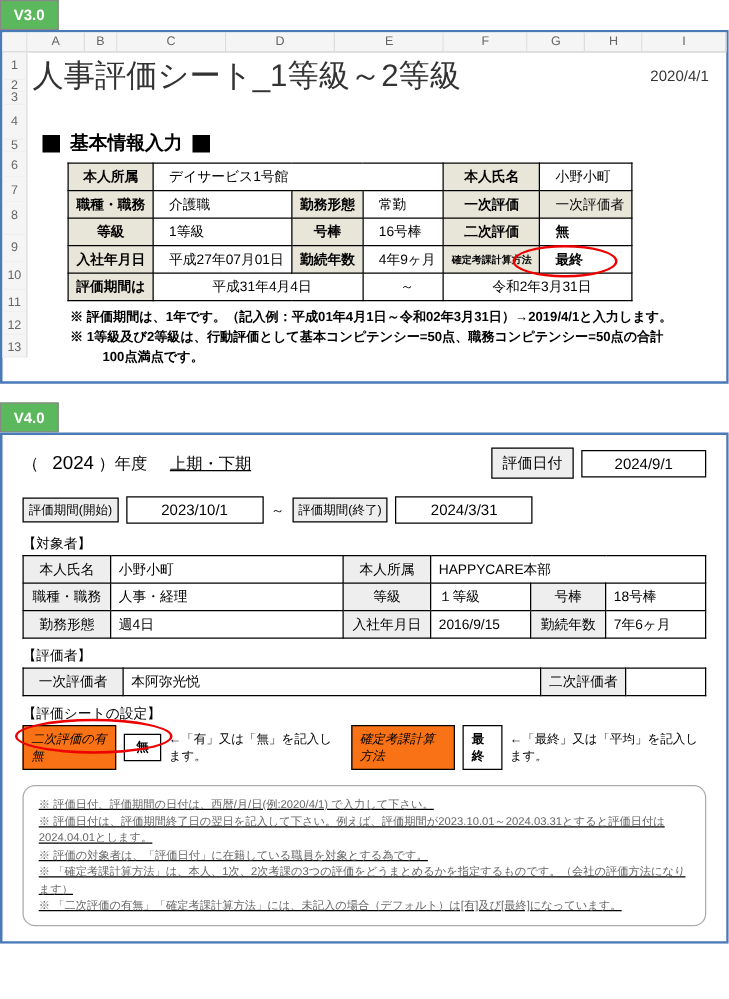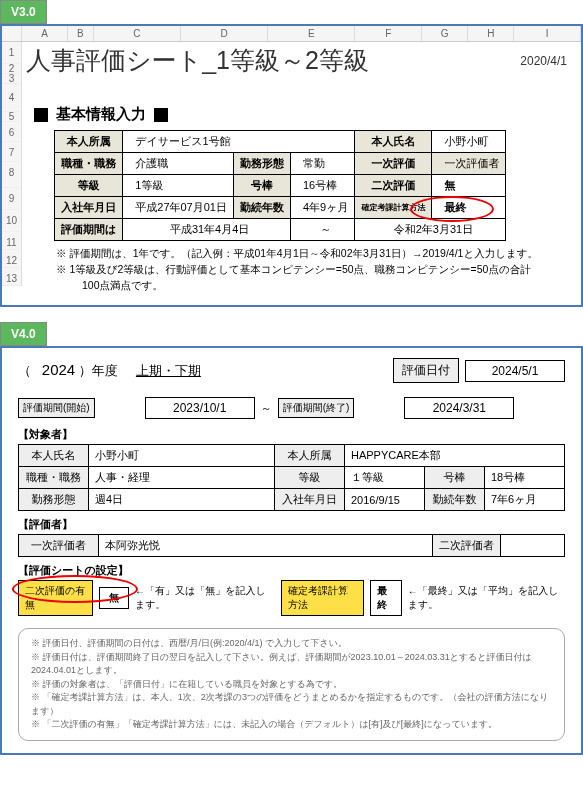--- a/index.html
+++ b/index.html
@@ -25,45 +25,45 @@
   .black-sq { width: 14px; height: 14px; background: #000; display: inline-block; }
   
   table.v3 { border-collapse: collapse; margin: 0 8px 6px 28px; }
   table.v3 td, table.v3 th { border: 1px solid #000; padding: 3px 6px; font-size: 11px; white-space: nowrap; }
   table.v3 th { background: #e8e6d8; font-weight: bold; text-align: center; }
   table.v3 td { background: #fff; padding-left: 12px; }
   .th-small { font-size: 10px; font-family: Liberation Serif, serif; }
   
   .red-oval { position: absolute; border: 2px solid #e00; border-radius: 50%; pointer-events: none; }
   
-  .notes { font-size: 10.5px; color: #000; margin: 2px 10px 2px 30px; }
+  .notes { font-size: 10.5px; color: #000; margin: 2px 10px 2px 30px; font-weight: bold; }
   
   
   .v4-box { border: 2px solid #4a7ab8; padding: 10px 16px 12px 16px; background: #fff; position: relative; }
   .v4-title { text-align: center; font-size: 18px; font-weight: bold; margin: 4px 0 14px 0; }
   .v4-year-row { display: flex; align-items: center; font-size: 13px; margin-bottom: 14px; gap: 30px; }
   .ud { text-decoration: underline; }
   .field-box { border: 1px solid #000; padding: 3px 8px; font-size: 12px; display: inline-block; }
   .lbl-box { border: 1px solid #000; padding: 2px 4px; background: #eee; font-size: 10px; display: inline-block; }
   
   .period-row { display: flex; align-items: center; gap: 6px; margin-bottom: 8px; }
-  .period-row .field-box { min-width: 110px; text-align: center; margin-left: 44px; }
-  
-  .group-label { font-size: 11px; font-weight: bold; margin: 6px 0 2px 0; }
+  .period-row .field-box { min-width: 110px; text-align: center; }
+  
+  .group-label { font-size: 11px; font-weight: normal; margin: 6px 0 2px 0; }
   
   table.v4 { border-collapse: collapse; width: 100%; margin-bottom: 2px; }
   table.v4 td, table.v4 th { border: 1px solid #000; padding: 3px 6px; font-size: 11px; }
   table.v4 th { background: #eee; font-weight: normal; white-space: nowrap; }
   table.v4 td { background: #fff; }
   
   .settings-row { display: flex; align-items: center; gap: 6px; font-size: 10px; position: relative; margin-top:2px;}
   .settings-row .cell { border: 1px solid #000; padding: 3px 6px; }
-  .settings-row .hdr { background: #fde047; }
-  
-  .fine-print-box { border: 1px solid #aaa; border-radius: 10px; padding: 8px 12px; margin-top: 12px; }
+  .settings-row .hdr { background: #f97316; font-style: italic; }
+  
+  .fine-print-box { border: 1px solid #aaa; border-radius: 10px; padding: 8px 12px; margin-top: 12px; text-decoration: underline; }
   .fine-print-box div { font-size: 9px; color: #666; line-height: 1.5; }
 </style>
 </head>
 <body>
 
 <div><span class="version-tag">V3.0</span></div>
 <div class="v3-box" style="position:relative;">
   <div class="excel-header">
     <div class="row-num-col"></div>
     <div class="col-letter">A</div>
@@ -159,21 +159,21 @@
   <div class="v4-year-row">
     <div>
       <span>（</span>
       &nbsp;&nbsp;<span style="font-size:15px">2024</span>
       <span>）年度</span>
       &nbsp;&nbsp;&nbsp;
       <span class="ud">上期・下期</span>
     </div>
     <div style="margin-left:auto; display:flex; gap:6px; align-items:center;">
       <span class="field-box" style="background:#eee">評価日付</span>
-      <span class="field-box" style="min-width:100px;text-align:center">2024/5/1</span>
+      <span class="field-box" style="min-width:100px;text-align:center">2024/9/1</span>
     </div>
   </div>
 
   <div class="period-row">
     <span class="lbl-box">評価期間(開始)</span>
     <span class="field-box">2023/10/1</span>
     <span>～</span>
     <span class="lbl-box">評価期間(終了)</span>
     <span class="field-box">2024/3/31</span>
   </div>

